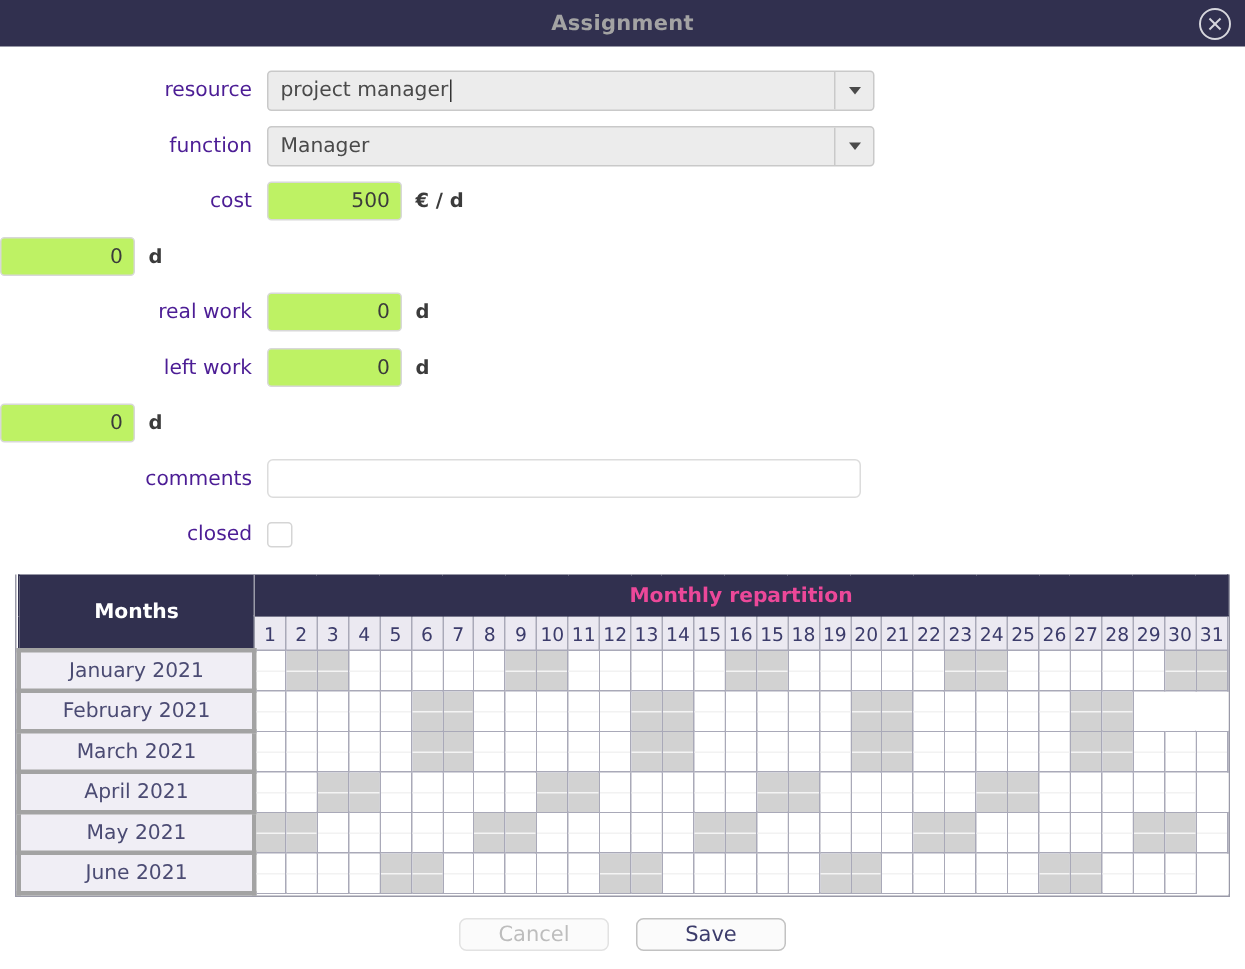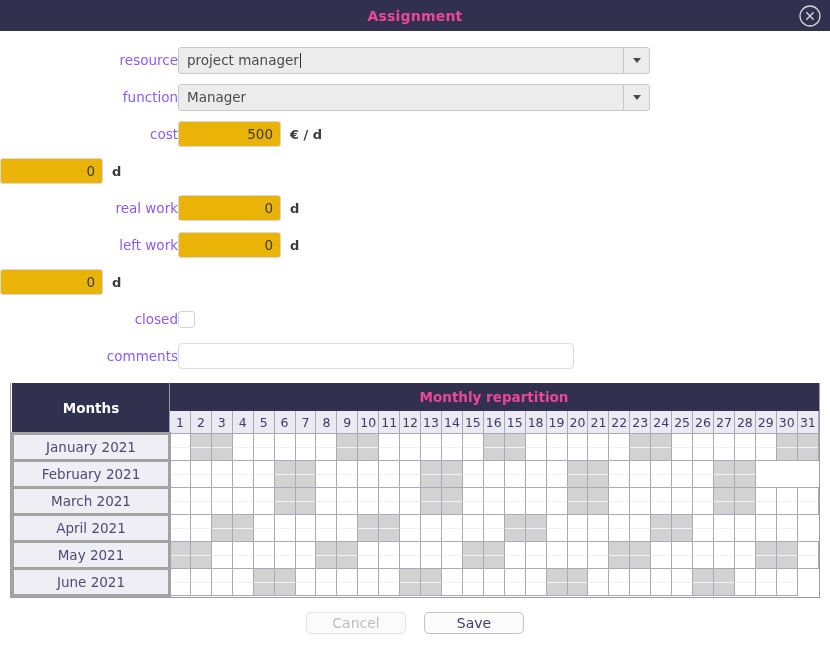--- a/index.html
+++ b/index.html
@@ -18,21 +18,21 @@
   
   .titlebar {
     height: 31px;
     background: #31304f;
     position: relative;
     display: flex;
     align-items: center;
     justify-content: center;
   }
   .titlebar .title {
-    color: #ec4899;
+    color: #a3a3a3;
     font-size: 14px;
     font-weight: bold;
     letter-spacing: .2px;
   }
   .close-icon {
     position: absolute;
     right: 8px; top: 50%;
     transform: translateY(-50%);
     width: 24px; height: 24px;
     cursor: pointer;
@@ -44,25 +44,26 @@
   }
   .row {
     display: flex;
     align-items: center;
     margin-bottom: 5px;
     height: 32px;
   }
   .row .label {
     width: 178px;
     text-align: right;
-    color: #8b5cf6;
+    padding-right: 10px;
+    color: #4c1d95;
     font-size: 13.5px;
   }
   .combo {
-    width: 472px;
+    width: 405px;
     height: 27px;
     background: #ececec;
     border: 1px solid #c9c9c9;
     border-radius: 3px;
     display: flex;
     align-items: stretch;
     overflow: hidden;
   }
   .combo .value {
     flex: 1;
@@ -90,23 +91,23 @@
     cursor: pointer;
   }
   .combo .arrow i {
     display: block;
     width: 0; height: 0;
     border-left: 4px solid transparent;
     border-right: 4px solid transparent;
     border-top: 5px solid #4a4a4a;
   }
   .num-input {
-    width: 103px;
+    width: 90px;
     height: 26px;
-    background: #eab308;
+    background: #bef264;
     border: 1px solid #d8d8d8;
     border-radius: 3px;
     padding-right: 7px;
     font-size: 13.5px;
     color: #3b3b3b;
     font-family: inherit;
     display: flex;
     align-items: center;
     justify-content: flex-end;
   }
@@ -292,27 +293,27 @@
       <div class="num-input">0</div>
       <div class="unit">d</div>
     </div>
 
     <div class="row">
       <div class="num-input">0</div>
       <div class="unit">d</div>
     </div>
 
     <div class="row">
+      <div class="label">comments</div>
+      <input class="text-input" type="text" placeholder="" style="">
+    </div>
+
+    <div class="row">
       <div class="label">closed</div>
       <div class="checkbox"></div>
-    </div>
-
-    <div class="row">
-      <div class="label">comments</div>
-      <input class="text-input" type="text" placeholder="" style="">
     </div>
 
   </div>
 
   <div class="table-wrap">
     <table class="repartition">
       <thead>
         <tr>
           <th class="months-head" rowspan="2">Months</th>
           <th class="section-head" id="section-head-cell" colspan="31">Monthly repartition</th>

